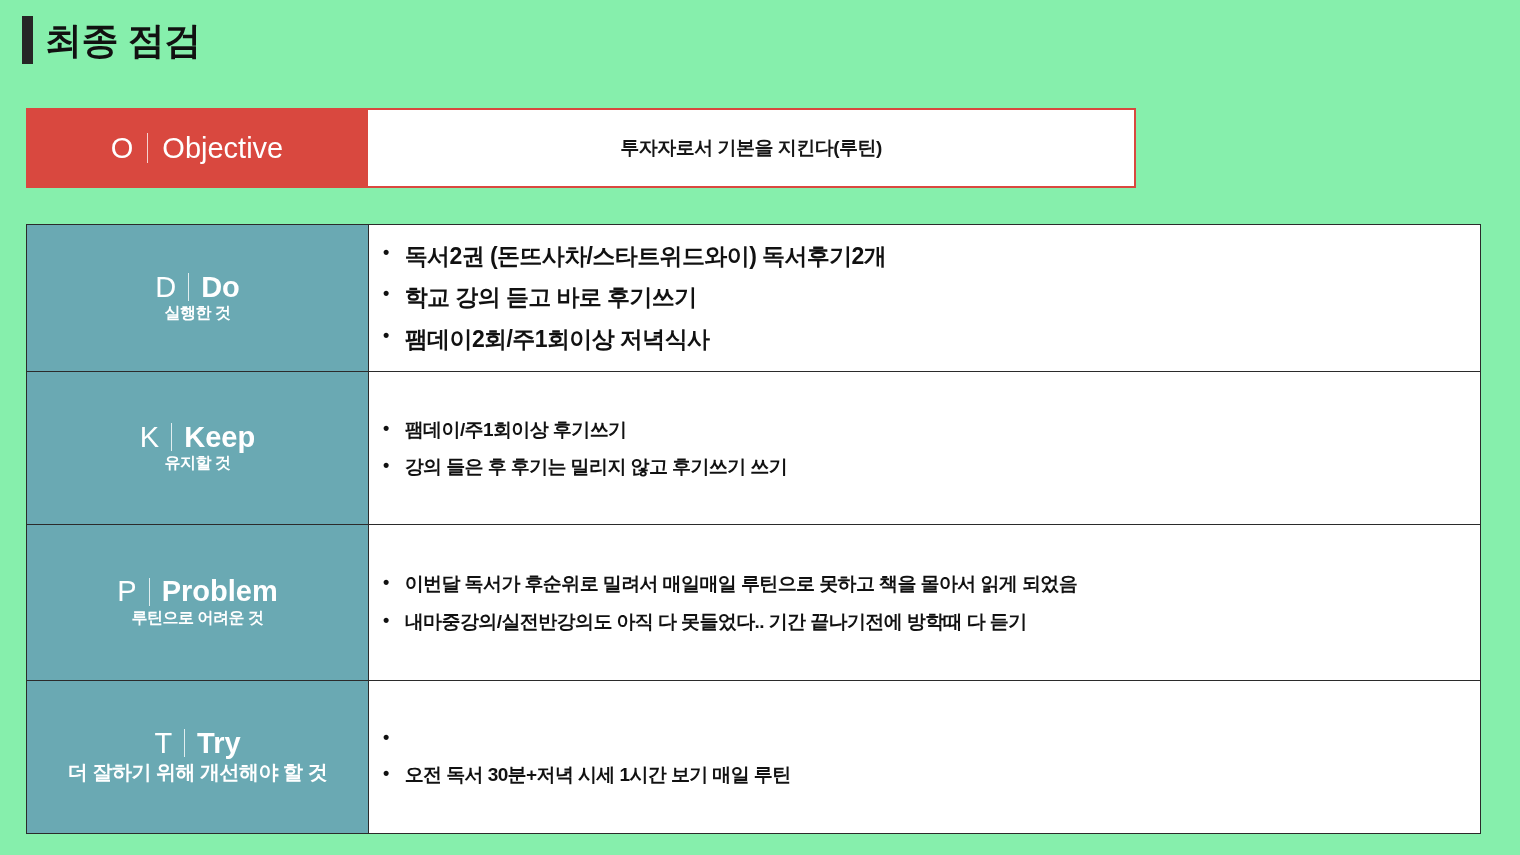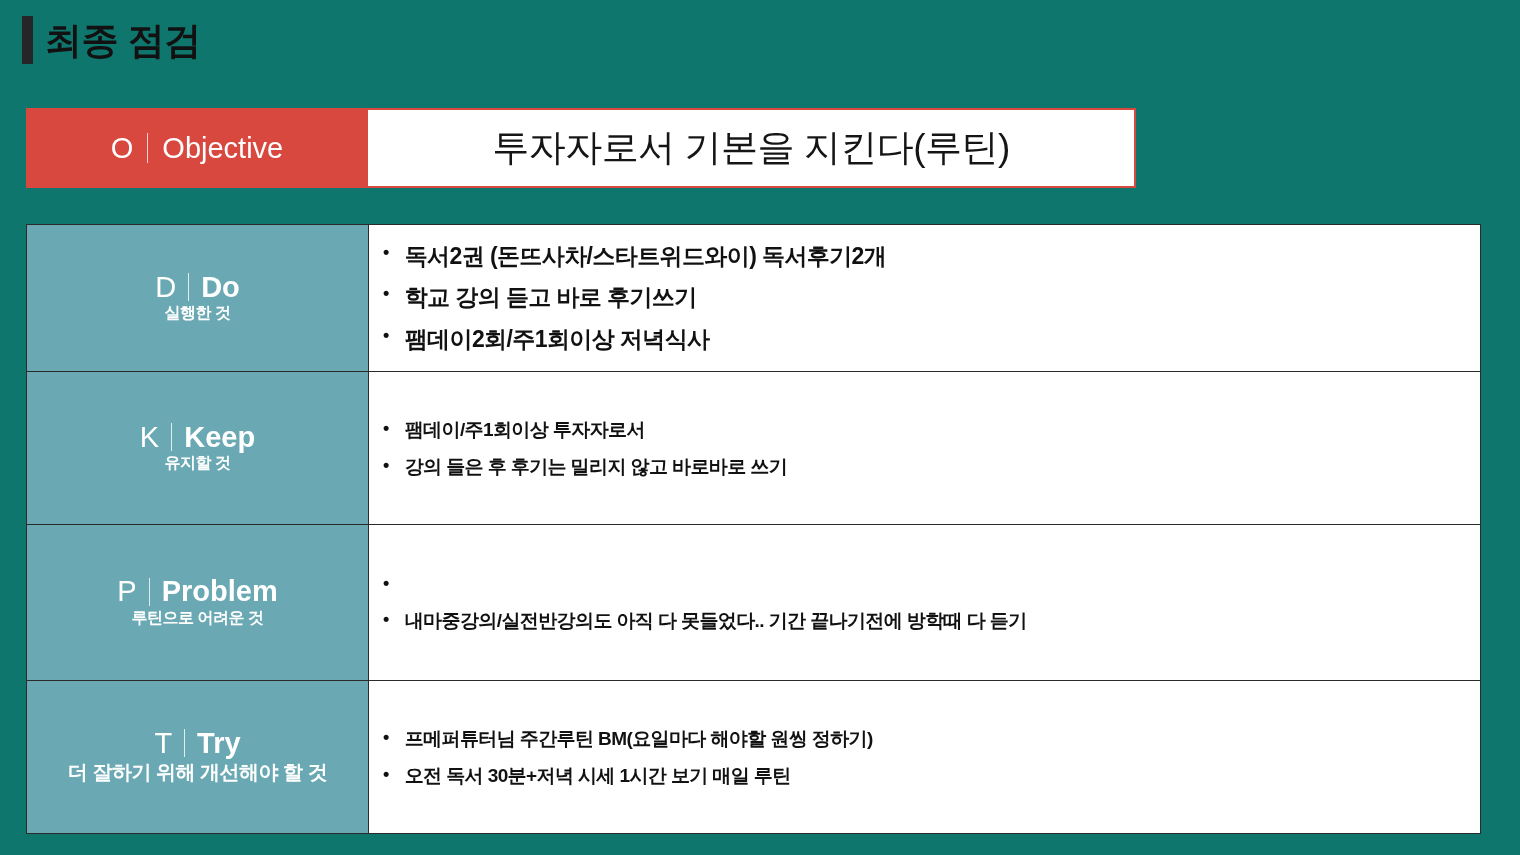--- a/index.html
+++ b/index.html
@@ -8,21 +8,21 @@
     width: 1520px;
     height: 855px;
     background: #ffffff;
     font-family: "Liberation Sans", sans-serif;
   }
 
   .slide {
     position: relative;
     width: 1520px;
     height: 855px;
-    background: #0f766e;
+    background: #86efac;
     overflow: hidden;
   }
 
   
   .title-row {
     position: absolute;
     left: 22px;
     top: 16px;
     display: flex;
     align-items: center;
@@ -69,22 +69,22 @@
   }
   .objective-label .word { font-weight: normal; }
   .objective-value {
     flex: 1;
     border: 2px solid #d9483f;
     border-left: none;
     background: #ffffff;
     display: flex;
     align-items: center;
     justify-content: center;
-    font-size: 37px;
-    font-weight: normal;
+    font-size: 19px;
+    font-weight: bold;
     color: #151515;
     letter-spacing: -0.5px;
   }
 
   
   .table {
     position: absolute;
     left: 26px;
     top: 224px;
     width: 1455px;
@@ -220,62 +220,62 @@
         <div class="head">
           <span>K</span>
           <span class="divider-v"></span>
           <span class="word">Keep</span>
         </div>
         <div class="sub">유지할 것</div>
       </div>
       <div class="cell-body">
         <div class="bullet">
           <span class="dot">•</span>
-          <span class="txt">팸데이/주1회이상 투자자로서</span>
-        </div>
-        <div class="bullet">
-          <span class="dot">•</span>
-          <span class="txt">강의 들은 후 후기는 밀리지 않고 바로바로 쓰기</span>
+          <span class="txt">팸데이/주1회이상 후기쓰기</span>
+        </div>
+        <div class="bullet">
+          <span class="dot">•</span>
+          <span class="txt">강의 들은 후 후기는 밀리지 않고 후기쓰기 쓰기</span>
         </div>
       </div>
     </div>
 
     <div class="row row-problem">
       <div class="cell-label">
         <div class="head">
           <span>P</span>
           <span class="divider-v"></span>
           <span class="word">Problem</span>
         </div>
         <div class="sub">루틴으로 어려운 것</div>
       </div>
       <div class="cell-body">
         <div class="bullet">
           <span class="dot">•</span>
+          <span class="txt">이번달 독서가 후순위로 밀려서 매일매일 루틴으로 못하고 책을 몰아서 읽게 되었음</span>
         </div>
         <div class="bullet">
           <span class="dot">•</span>
           <span class="txt">내마중강의/실전반강의도 아직 다 못들었다.. 기간 끝나기전에 방학때 다 듣기</span>
         </div>
       </div>
     </div>
 
     <div class="row row-try">
       <div class="cell-label">
         <div class="head">
           <span>T</span>
           <span class="divider-v"></span>
           <span class="word">Try</span>
         </div>
         <div class="sub">더 잘하기 위해 개선해야 할 것</div>
       </div>
       <div class="cell-body">
         <div class="bullet">
           <span class="dot">•</span>
-          <span class="txt">프메퍼튜터님 주간루틴 BM(요일마다 해야할 원씽 정하기)</span>
         </div>
         <div class="bullet">
           <span class="dot">•</span>
           <span class="txt">오전 독서 30분+저녁 시세 1시간 보기 매일 루틴</span>
         </div>
       </div>
     </div>
 
   </div>
 </div>

